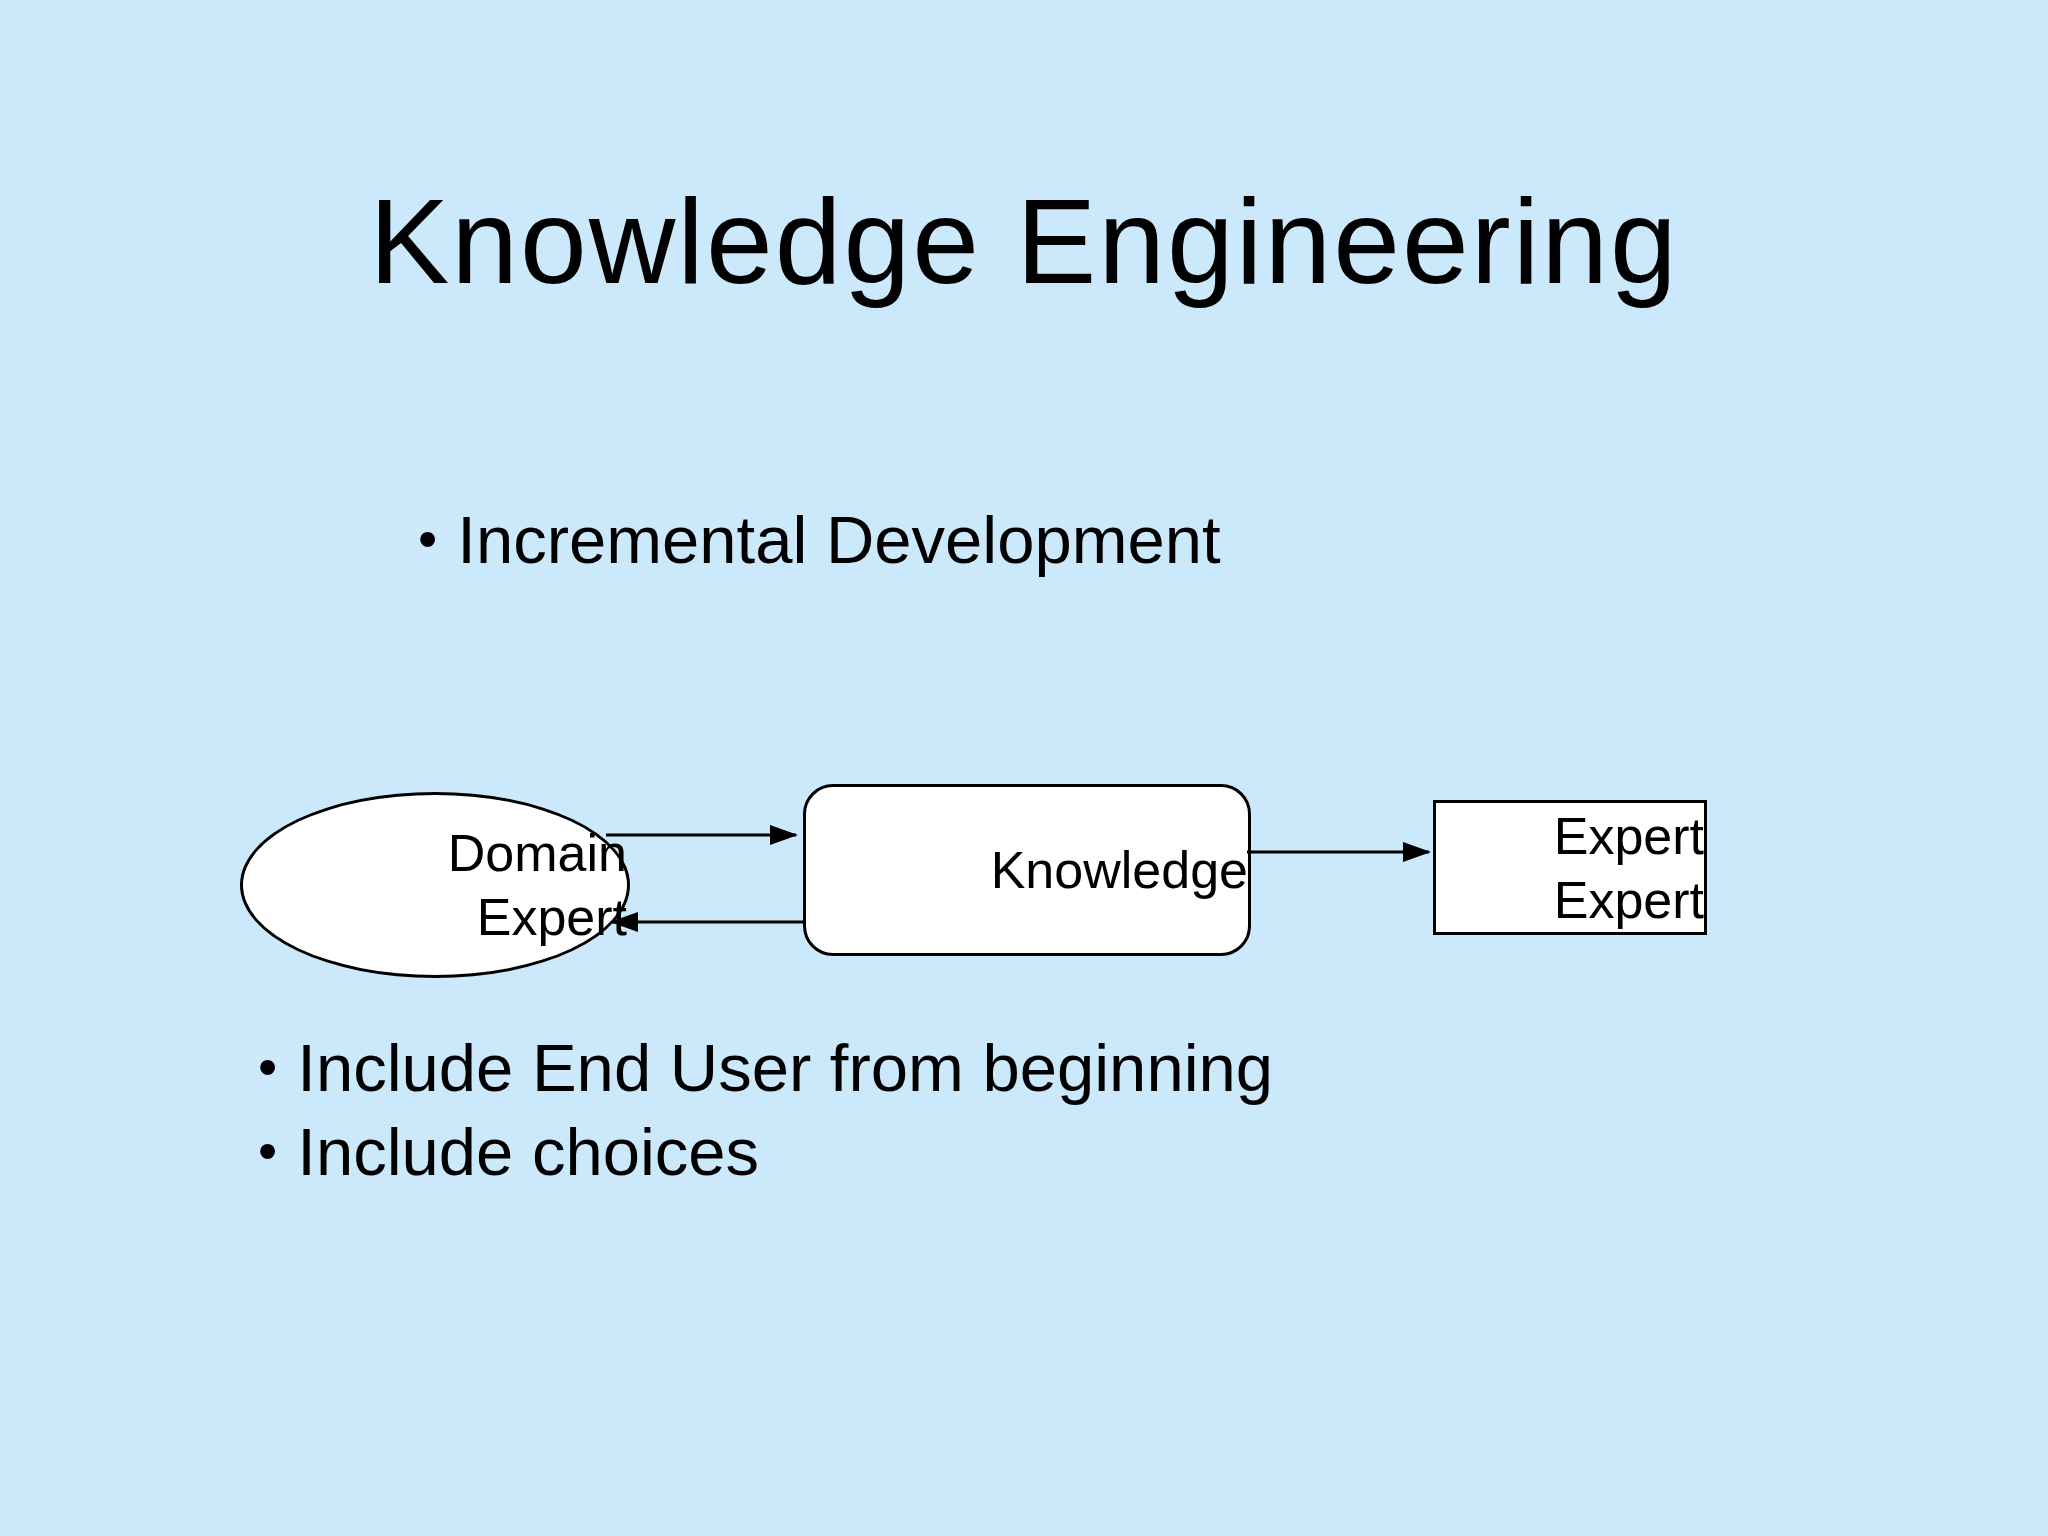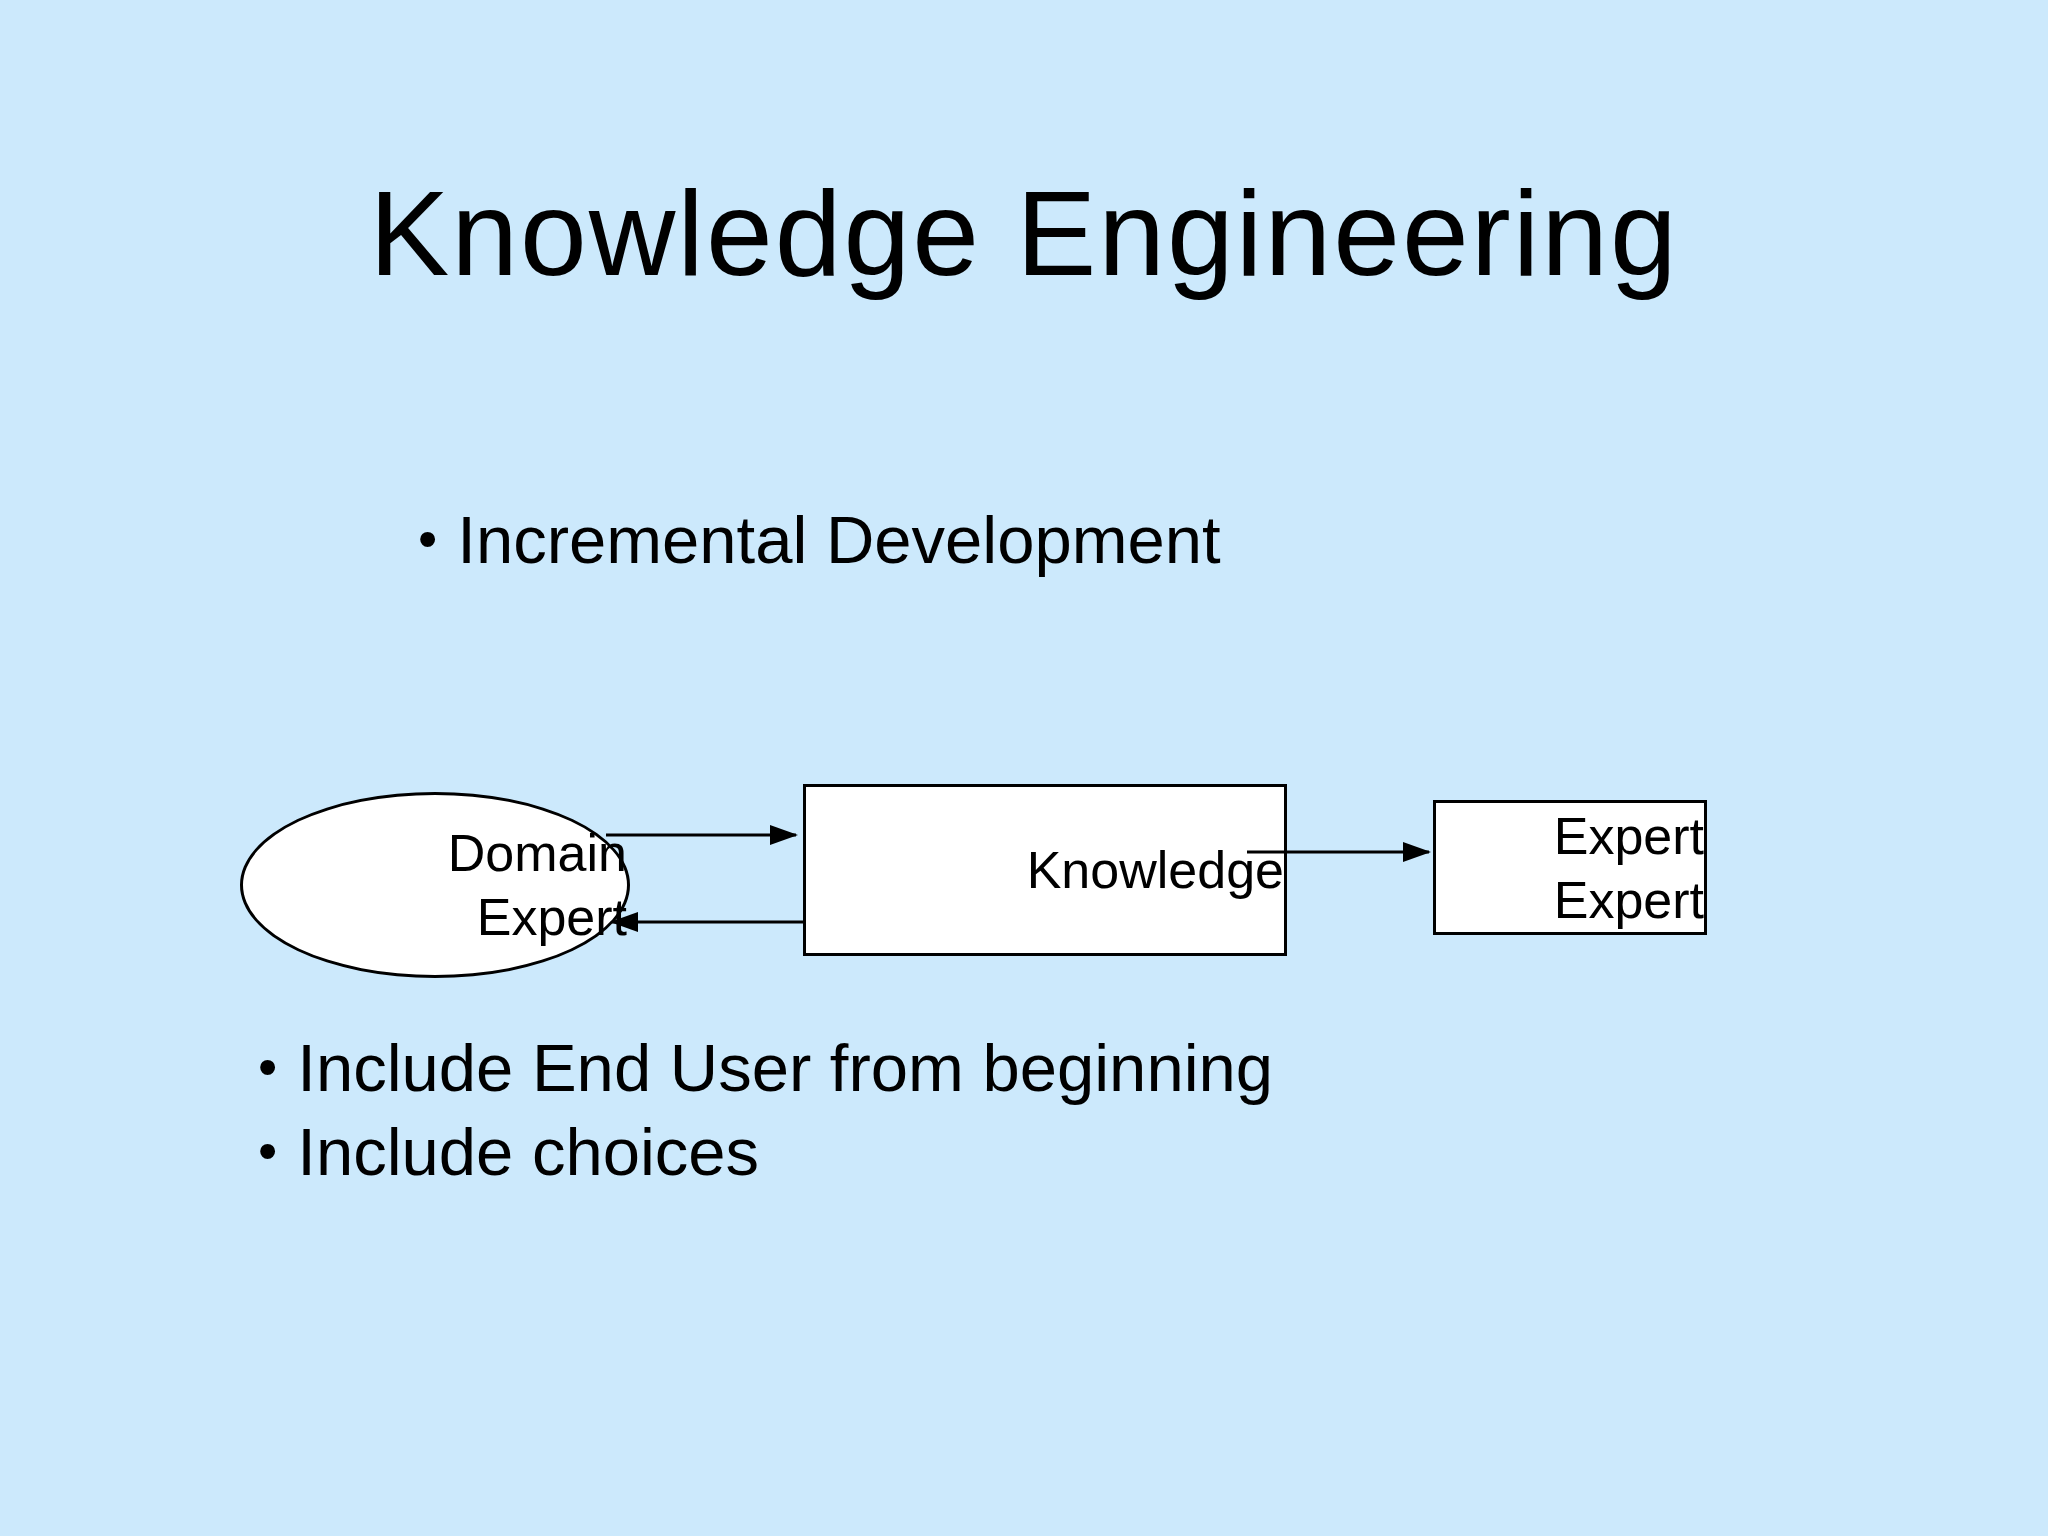--- a/index.html
+++ b/index.html
@@ -16,21 +16,21 @@
     color: #000000;
     overflow: hidden;
   }
 
   
   .slide-title {
     position: absolute;
     left: 0;
     right: 0;
     top: 158px;
-    margin: 0;
+    margin: 8px;
     text-align: center;
     font-size: 120px;
     font-weight: 400;
     letter-spacing: 2px;
     line-height: 1.25;
     white-space: nowrap;
   }
 
   
   .bullet-line {
@@ -76,22 +76,23 @@
   .node-ellipse {
     left: 240px;
     top: 792px;
     width: 390px;
     height: 186px;
     border-radius: 50%;
   }
   .node-ke {
     left: 803px;
     top: 784px;
-    width: 484px;
+    width: 448px;
     height: 172px;
+    border-radius: 30px;
   }
   .node-es {
     left: 1433px;
     top: 800px;
     width: 274px;
     height: 135px;
   }
 
   
   .arrows {

